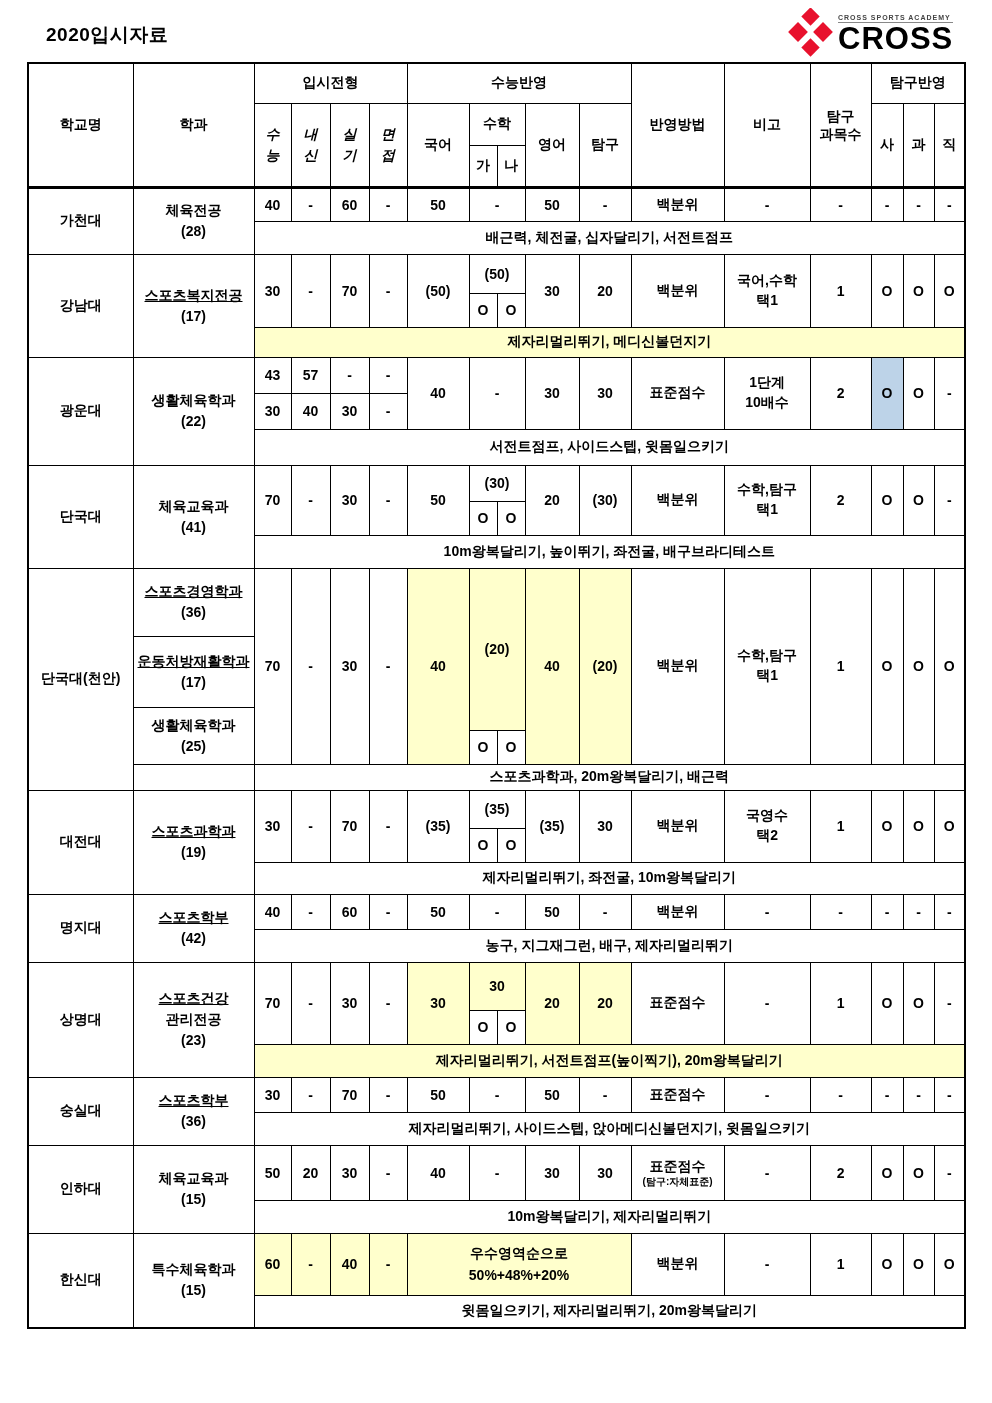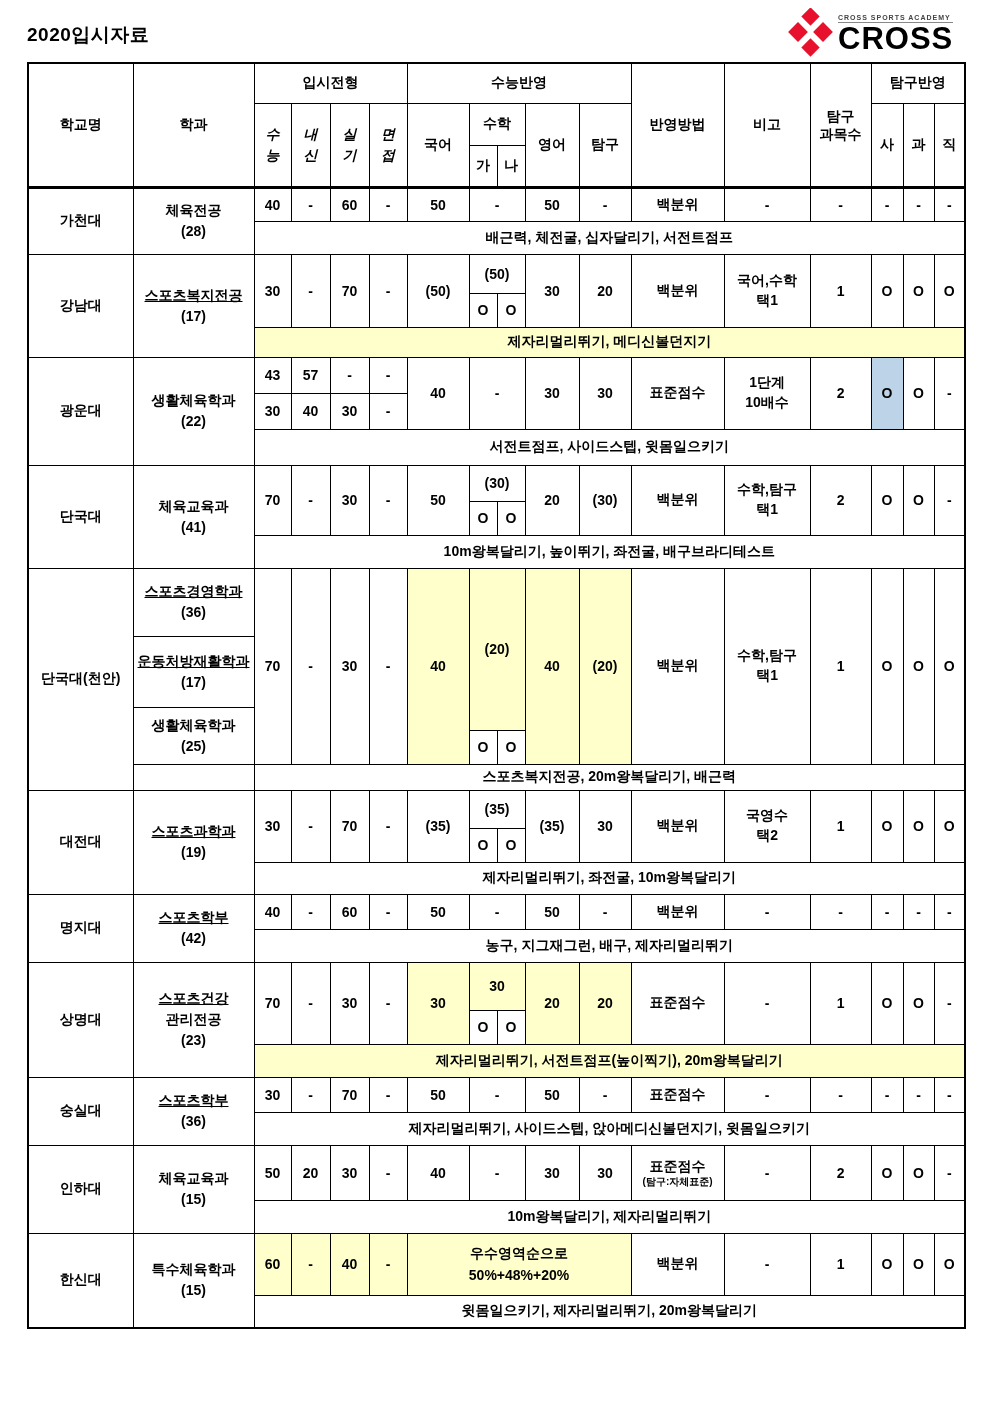--- a/index.html
+++ b/index.html
@@ -3,21 +3,21 @@
 <meta charset="utf-8">
 <style>
   * { box-sizing: border-box; }
   html,body { margin:0; padding:0; }
   body {
     width:992px; height:1403px; background:#fff; position:relative;
     font-family:"Liberation Sans","DejaVu Sans",sans-serif;
     font-weight:bold; color:#000;
   }
   .page-title {
-    position:absolute; left:27px; top:22px;
+    position:absolute; left:46px; top:22px;
     font-size:19px; font-weight:900; letter-spacing:0.5px;
   }
   
   .logo { position:absolute; top:8px; left:788px; display:flex; align-items:flex-start; }
   .logo-diamonds { width:46px; height:50px; margin-right:4px; }
   .logo-text { display:flex; flex-direction:column; }
   .logo-tagline {
     font-size:7px; color:#444; letter-spacing:1px; font-weight:bold;
     border-bottom:1px solid #888; padding-bottom:1px; margin-top:6px; white-space:nowrap;
   }
@@ -294,21 +294,21 @@
       </td>
     </tr>
     <tr style="height:56px">
       <td class="dept">
         <div class="dname">생활체육학과</div>
           <div class="dquota">(25)</div>
       </td>
     </tr>
     <tr style="height:26px">
       <td></td>
-      <td colspan="15" class="events">스포츠복지전공, 20m왕복달리기, 배근력</td>
+      <td colspan="15" class="events">스포츠과학과, 20m왕복달리기, 배근력</td>
     </tr>
 
     <tr style="height:72px">
       <td rowspan="2">대전대</td>
       <td rowspan="2" class="dept">
         <div class="dname ul">스포츠과학과</div>
           <div class="dquota">(19)</div>
       </td>
       <td>30</td>
       <td>-</td>

